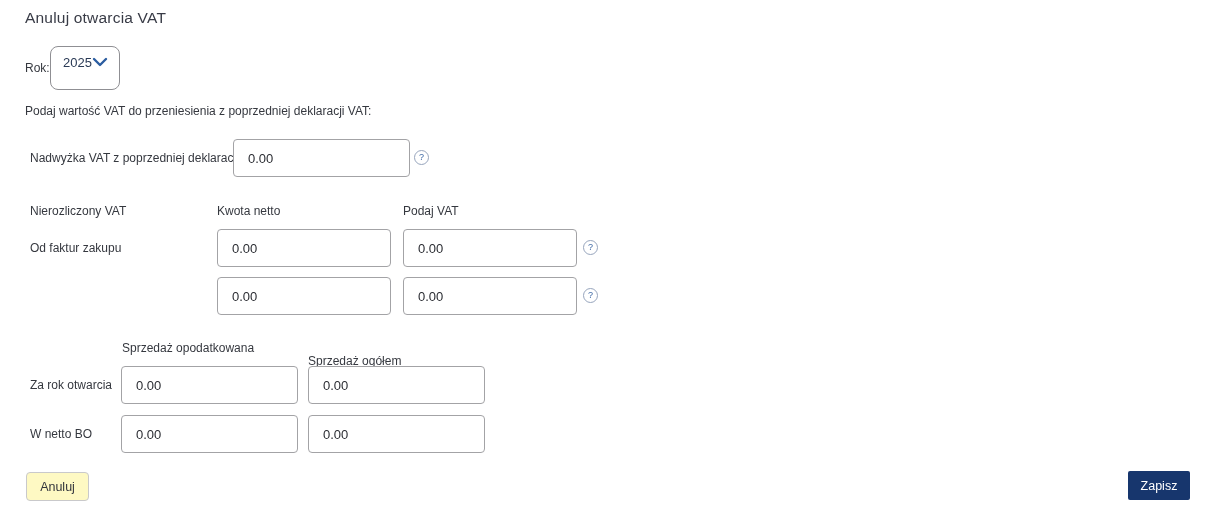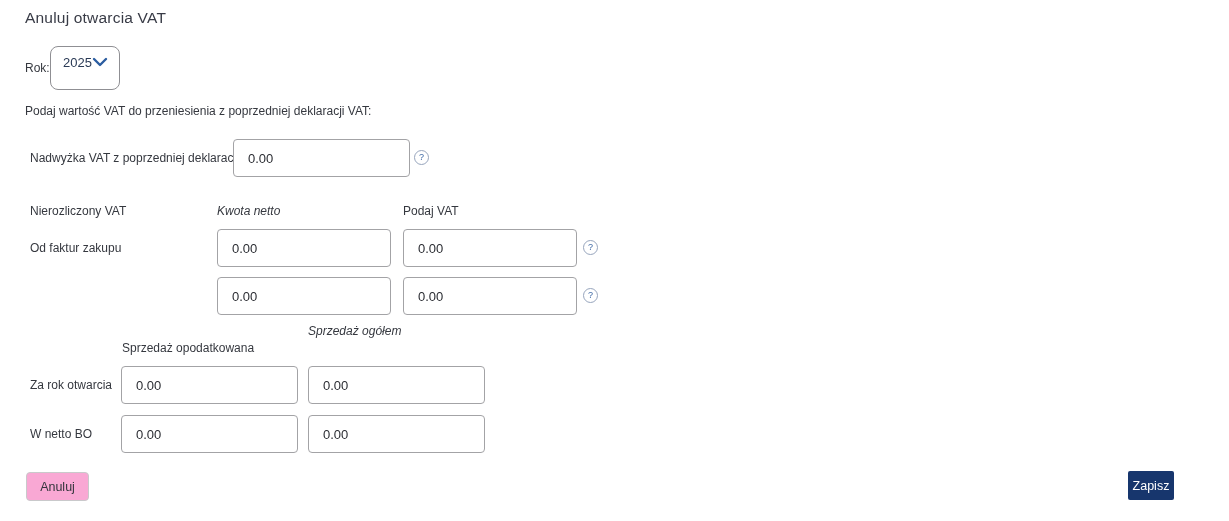--- a/index.html
+++ b/index.html
@@ -78,60 +78,60 @@
     justify-content: center;
     font-size: 9px;
     color: #3f69a5;
     background: #fff;
     cursor: pointer;
     line-height: 1;
   }
 
   
   .t1-h1 { left: 30px;  top: 204px; }
-  .t1-h2 { left: 217px; top: 204px; font-style: italic; }
+  .t1-h2 { left: 217px; top: 204px; }
   .t1-h3 { left: 403px; top: 204px; }
 
   .t1r1-label { left: 30px; top: 241px; }
   .t1r1-netto { left: 217px; top: 229px; width: 174px; height: 38px; }
   .t1r1-vat   { left: 403px; top: 229px; width: 174px; height: 38px; }
   .t1r1-help  { left: 583px; top: 240px; }
 
   .t1r2-label { left: 30px; top: 289px; }
   .t1r2-netto { left: 217px; top: 277px; width: 174px; height: 38px; }
   .t1r2-vat   { left: 403px; top: 277px; width: 174px; height: 38px; }
   .t1r2-help  { left: 583px; top: 288px; }
 
   
   .t2-h1 { left: 122px; top: 341px; }
-  .t2-h2 { left: 308px; top: 324px; font-style: italic; }
+  .t2-h2 { left: 308px; top: 354px; }
 
   .t2r1-label { left: 30px; top: 378px; }
   .t2r1-c1 { left: 121px; top: 366px; width: 177px; height: 38px; }
   .t2r1-c2 { left: 308px; top: 366px; width: 177px; height: 38px; }
 
   .t2r2-label { left: 30px; top: 427px; }
   .t2r2-c1 { left: 121px; top: 415px; width: 177px; height: 38px; }
   .t2r2-c2 { left: 308px; top: 415px; width: 177px; height: 38px; }
 
   
   .btn-cancel {
     left: 26px; top: 472px;
     width: 63px; height: 29px;
-    background: #f9a8d4;
+    background: #fef9c3;
     border: 1px solid #c9c9cb;
     border-radius: 4px;
     font-family: "Liberation Sans", sans-serif;
     font-size: 12.5px;
     color: #33353c;
     cursor: pointer;
   }
   .btn-save {
     left: 1128px; top: 471px;
-    width: 46px; height: 29px;
+    width: 62px; height: 29px;
     background: #17366d;
     border: none;
     border-radius: 2px;
     font-family: "Liberation Sans", sans-serif;
     font-size: 12.5px;
     color: #ffffff;
     cursor: pointer;
   }
 </style>
 </head>

